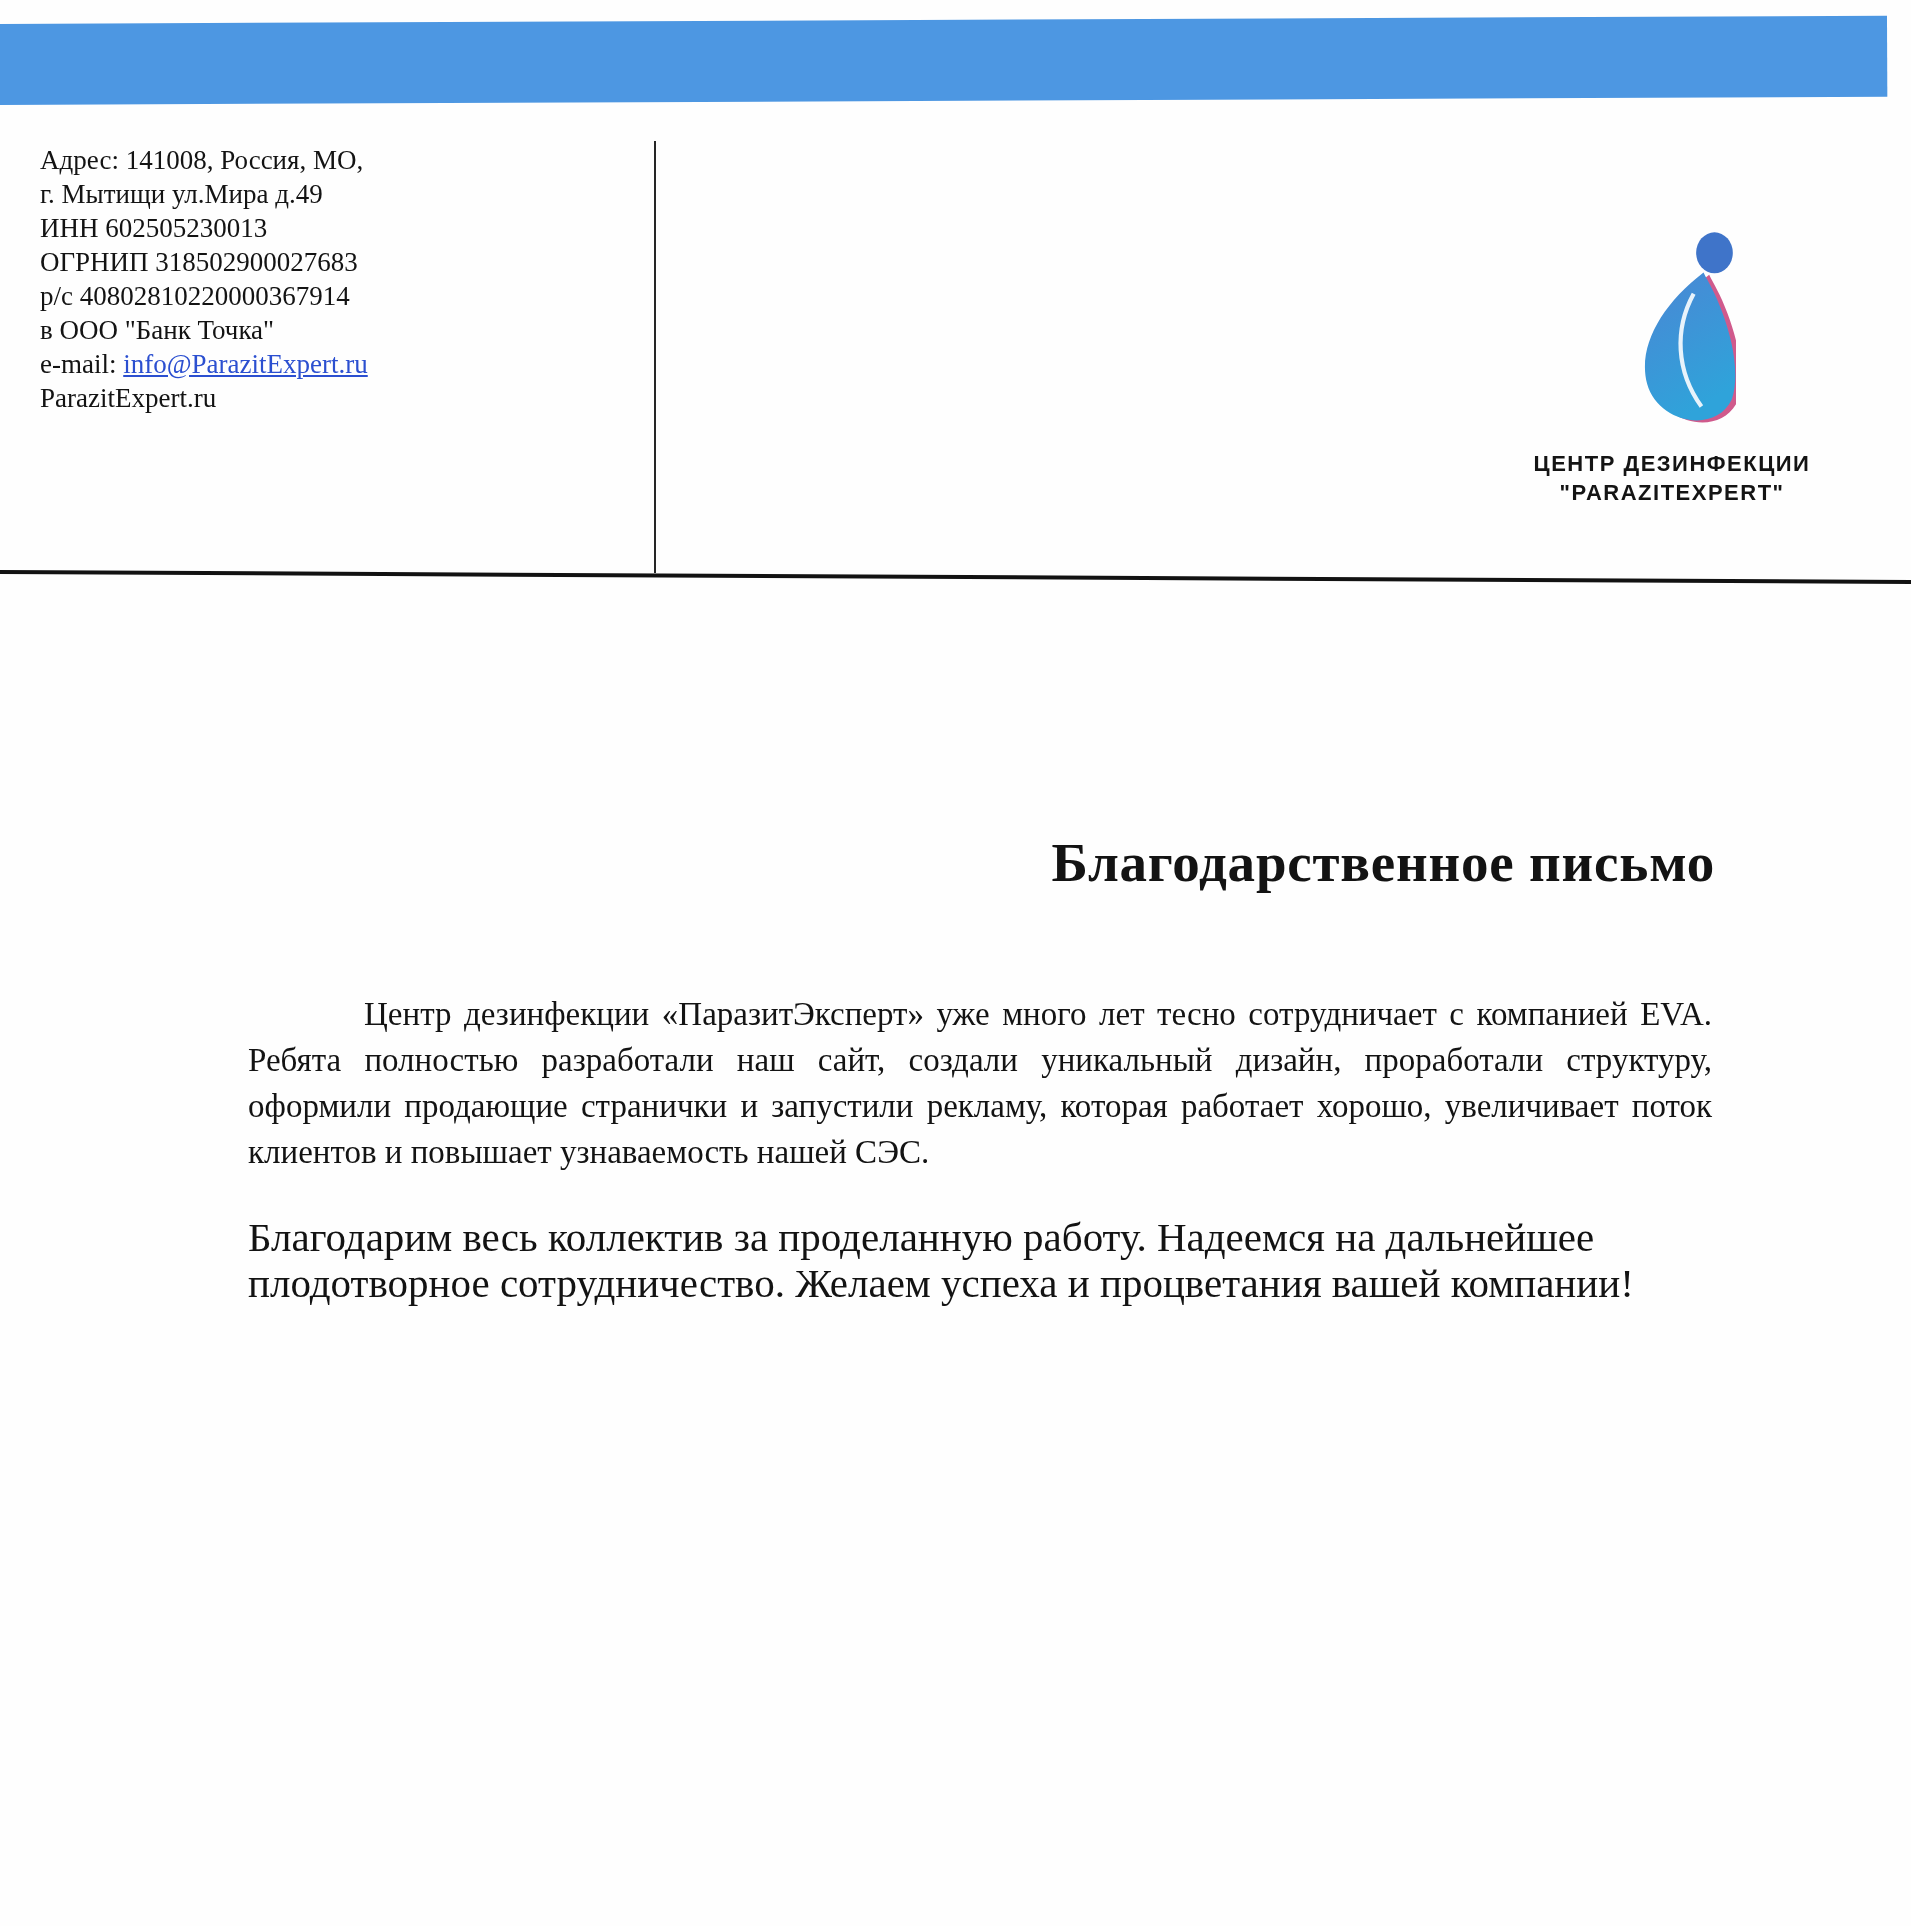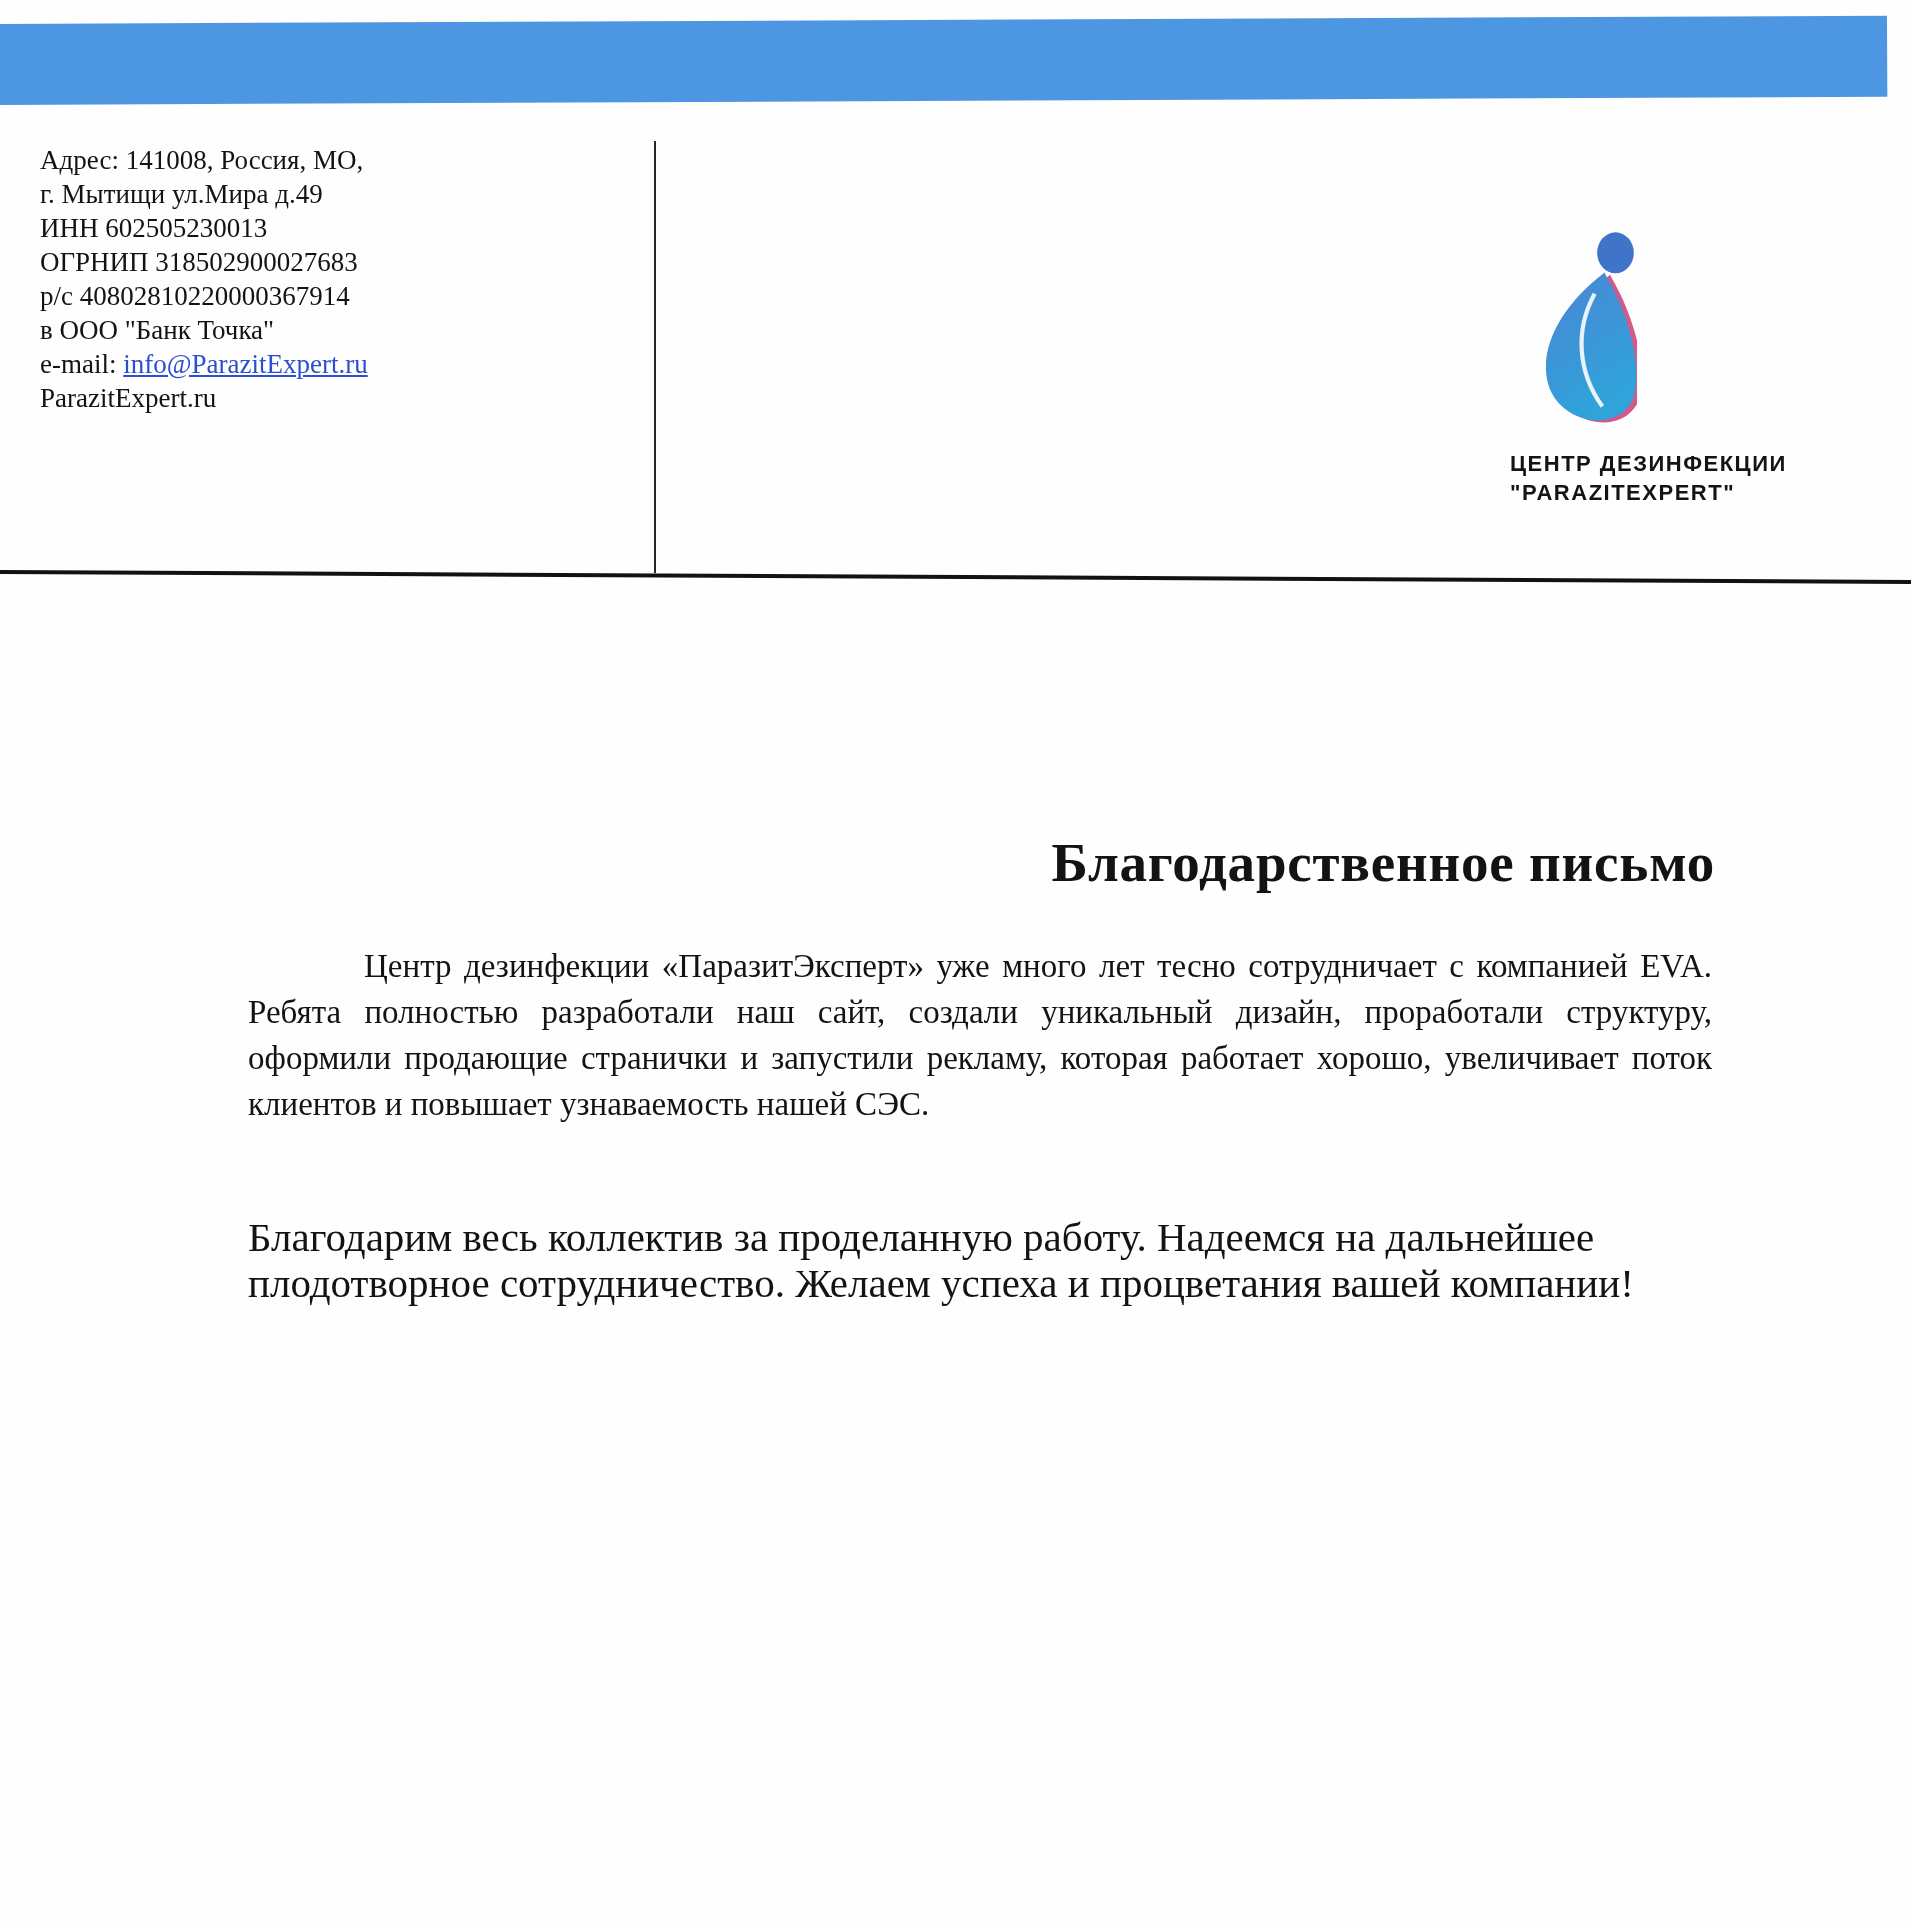--- a/index.html
+++ b/index.html
@@ -7,27 +7,27 @@
         font-family:"Liberation Serif","DejaVu Serif",serif;color:#131313;}
   .abs{position:absolute;}
   
   .topbar{left:-4.6px;top:24px;width:1892px;height:81px;background:#4d97e2;transform:rotate(-0.25deg);transform-origin:0 0;}
   .vline{left:654px;top:141px;width:1.5px;height:432px;background:#262626;}
   .hline{left:0;top:570px;width:1916px;height:3.5px;background:#121212;transform:rotate(0.3deg);transform-origin:0 0;}
   
   .lh{left:40px;top:143px;width:601px;font-size:27px;line-height:34px;}
   .lh-link{color:#2b4fd0;text-decoration:underline;text-align:center;}
   
-  .brand{left:1510px;top:222px;width:324px;}
+  .brand{left:1510px;top:222px;width:324px;text-align:center;}
   .brand svg{width:127px;height:214px;}
   .brand-name{margin-top:13px;font-family:"Liberation Sans","DejaVu Sans",sans-serif;
               font-weight:800;font-size:22px;line-height:28.5px;letter-spacing:1.5px;color:#141414;}
   
   .title{left:247px;top:831px;width:1468px;text-align:right;font-weight:700;font-size:55px;letter-spacing:0.8px;}
-  .p1{left:248px;top:943px;width:1464px;font-size:33px;line-height:46px;text-align:justify;text-indent:116px;font-family:Liberation Serif, serif;}
+  .p1{left:248px;top:991px;width:1464px;font-size:33px;line-height:46px;text-align:justify;text-indent:116px;font-family:Liberation Serif, serif;}
   .p2{left:248px;top:1214px;width:1464px;font-size:41px;line-height:46px;}
 </style>
 </head>
 <body>
 
 <div class="page">
 
   <div class="abs topbar"></div>
   <div class="abs vline"></div>
   <div class="abs hline"></div>

